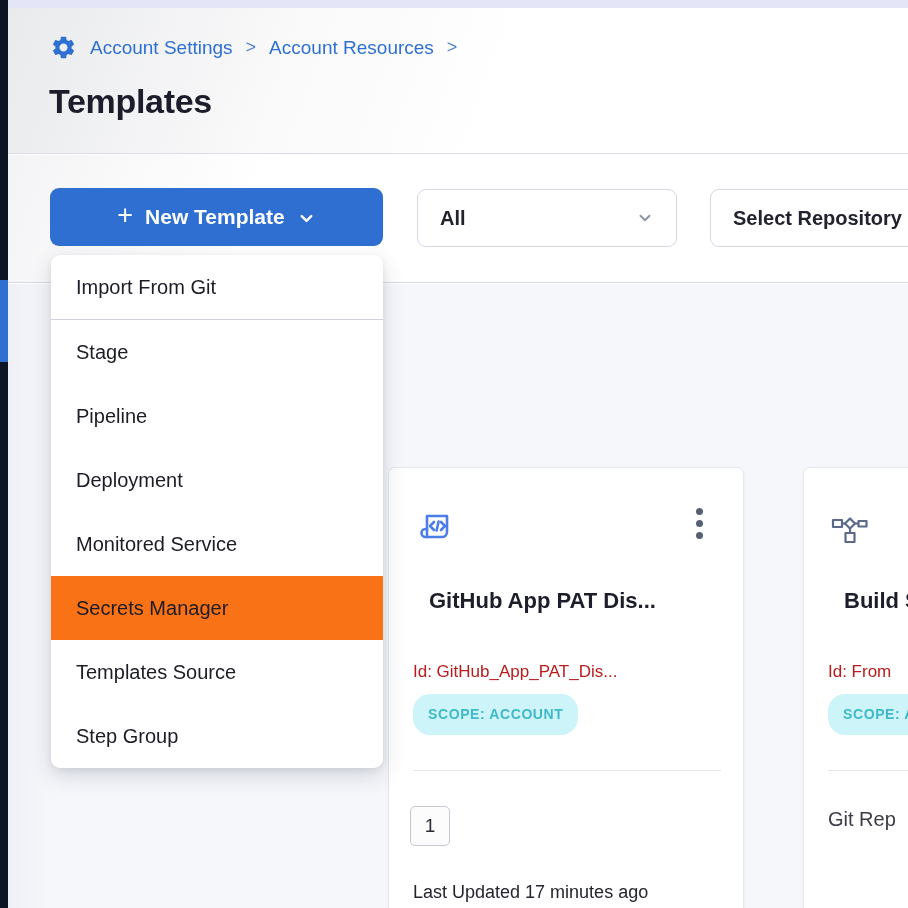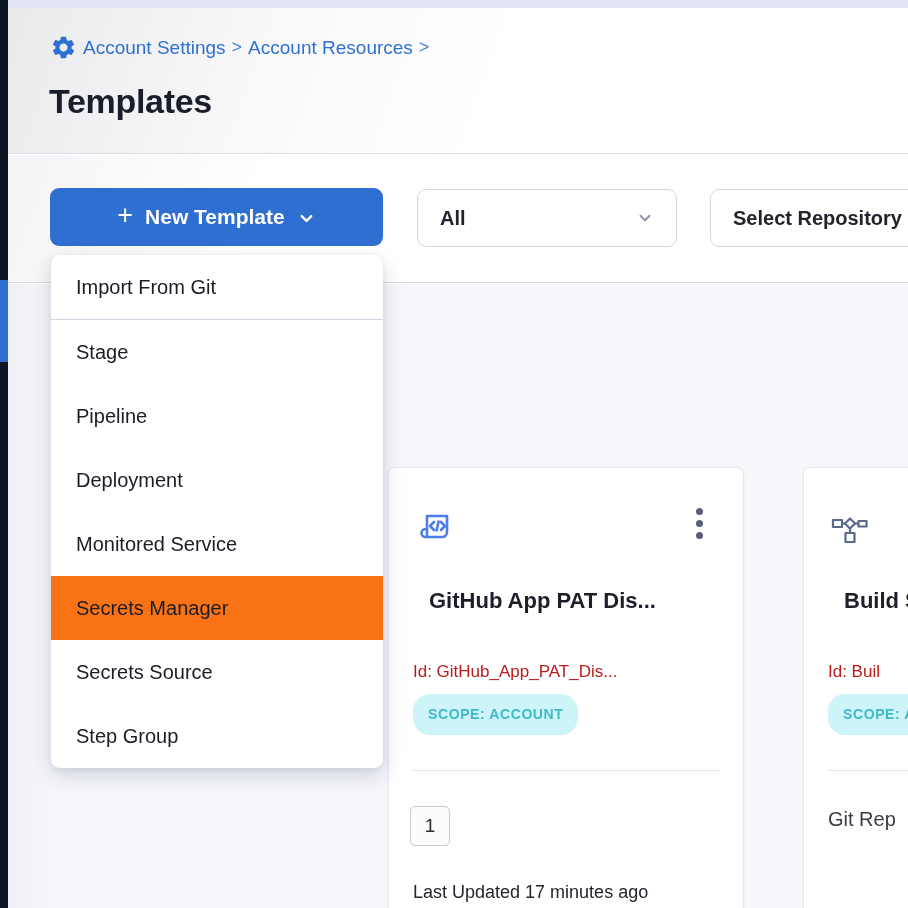--- a/index.html
+++ b/index.html
@@ -14,21 +14,21 @@
   .left-stripe { position:absolute; left:0; top:0; width:8px; height:908px; background:#0d1524; z-index:60; }
   .nav-active { position:absolute; left:0; top:280px; width:8px; height:82px; background:#2e6fd1; }
   .top-strip { position:absolute; left:8px; right:0; top:0; height:8px; background:#e4e5f6; z-index:55; }
 
   
   .header {
     position:absolute; left:8px; right:0; top:8px; height:146px;
     background:linear-gradient(110deg,#e9eaec 0%, #f9f9fa 30%, #ffffff 55%);
     border-bottom:1px solid #dcdde8;
   }
-  .breadcrumb { position:absolute; left:42px; top:26px; display:flex; align-items:center; gap:6px; font-size:19px; color:#2e70d1; }
+  .breadcrumb { position:absolute; left:42px; top:26px; display:flex; align-items:center; gap:13px; font-size:19px; color:#2e70d1; }
   .crumb-link { color:#2e70d1; cursor:pointer; }
   .crumb-sep { color:#4c80d6; font-size:18px; }
   .page-title { position:absolute; left:41px; top:74px; font-size:34px; font-weight:700; color:#1c1d2b; letter-spacing:-0.3px; }
 
   
   .toolbar {
     position:absolute; left:8px; right:0; top:155px; height:128px;
     background:linear-gradient(110deg,#f4f4f6 0%, #ffffff 28%);
     border-bottom:1px solid #d7d9e4;
   }
@@ -171,29 +171,29 @@
         <rect x="2" y="6" width="9" height="7"></rect>
         <path d="M11 9.5 h3.5"></path>
         <path d="M19 4.5 l5 5 -5 5 -5 -5 z"></path>
         <path d="M24 9.5 h3.5"></path>
         <rect x="27.5" y="7" width="8" height="5.5"></rect>
         <path d="M19 14.5 v4.5"></path>
         <rect x="14.5" y="19" width="9" height="9"></rect>
       </svg>
     </span>
     <div class="card-title">Build S</div>
-    <div class="card-id">Id: Buil</div>
+    <div class="card-id">Id: From</div>
     <div class="badge">SCOPE: ACCOUNT</div>
     <div class="card-divider"></div>
     <div class="card-gitrepo">Git Rep</div>
   </div>
 </div>
 
 <div class="menu">
   <div class="menu-item first">Import From Git</div>
   <div class="menu-item">Stage</div>
   <div class="menu-item">Pipeline</div>
   <div class="menu-item">Deployment</div>
   <div class="menu-item">Monitored Service</div>
   <div class="menu-item highlight">Secrets Manager</div>
-  <div class="menu-item">Secrets Source</div>
+  <div class="menu-item">Templates Source</div>
   <div class="menu-item">Step Group</div>
 </div>
 
 </body></html>

